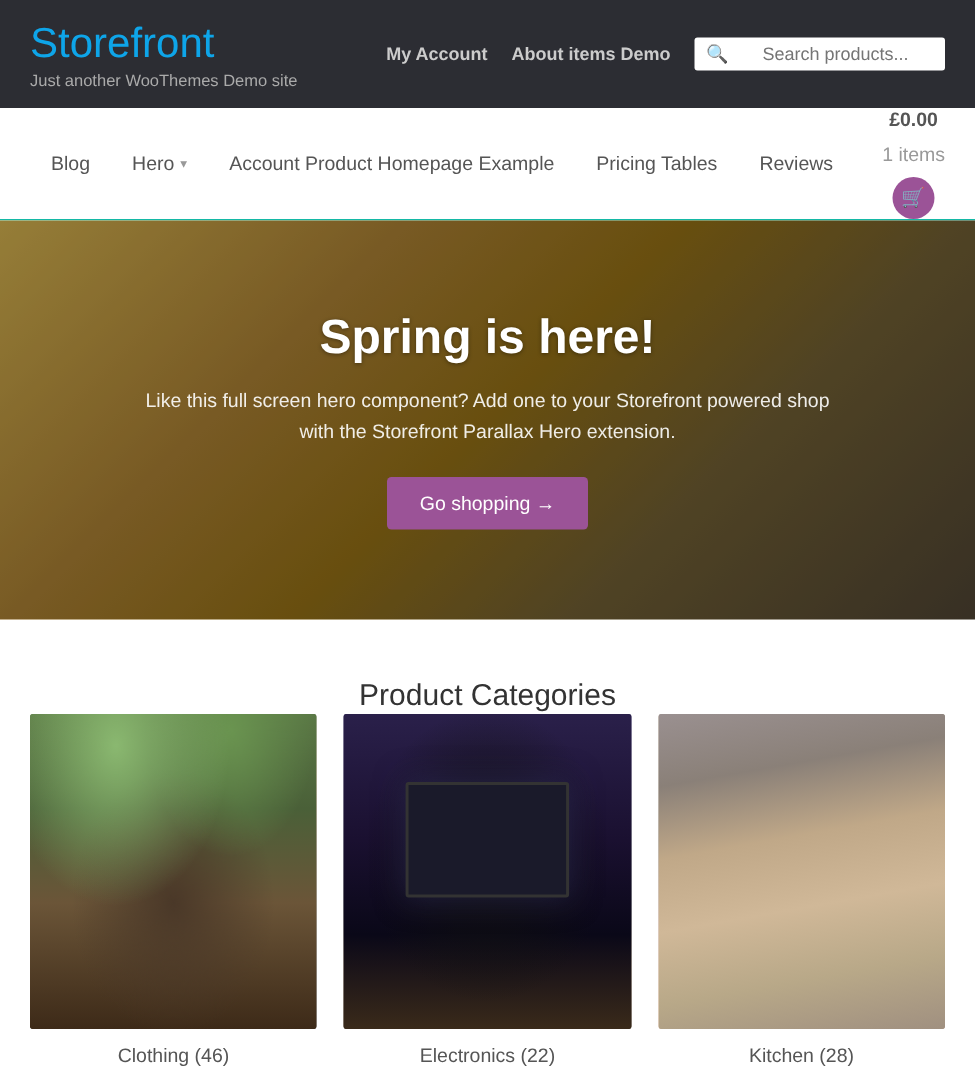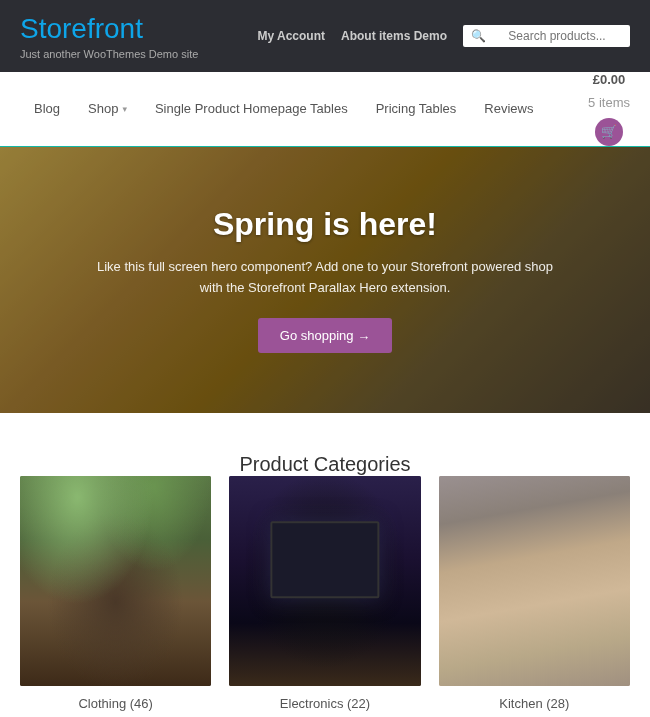--- a/index.html
+++ b/index.html
@@ -265,36 +265,36 @@
     </div>
   </nav>
 </header>
 
 <nav class="site-nav">
   <div class="nav-links">
     <a href="#" class="nav-link">
       <span>Blog</span>
     </a>
     <a href="#" class="nav-link">
-      <span>Shop</span>
+      <span>Hero</span>
       <span class="chevron">▾</span>
     </a>
     <a href="#" class="nav-link">
-      <span>Single Product Homepage Tables</span>
+      <span>Account Product Homepage Example</span>
     </a>
     <a href="#" class="nav-link">
       <span>Pricing Tables</span>
     </a>
     <a href="#" class="nav-link">
       <span>Reviews</span>
     </a>
   </div>
   <div class="cart-area">
     <span class="cart-total">£0.00</span>
-    <span class="cart-items-text">5 items</span>
+    <span class="cart-items-text">1 items</span>
     <div class="cart-icon-wrap">🛒</div>
   </div>
 </nav>
 
 <section class="hero">
   <div class="hero-content">
     <h1 class="hero-title">Spring is here!</h1>
     <p class="hero-subtitle">Like this full screen hero component? Add one to your Storefront powered shop with the Storefront Parallax Hero extension.</p>
     <button class="hero-btn">Go shopping →</button>
   </div>

